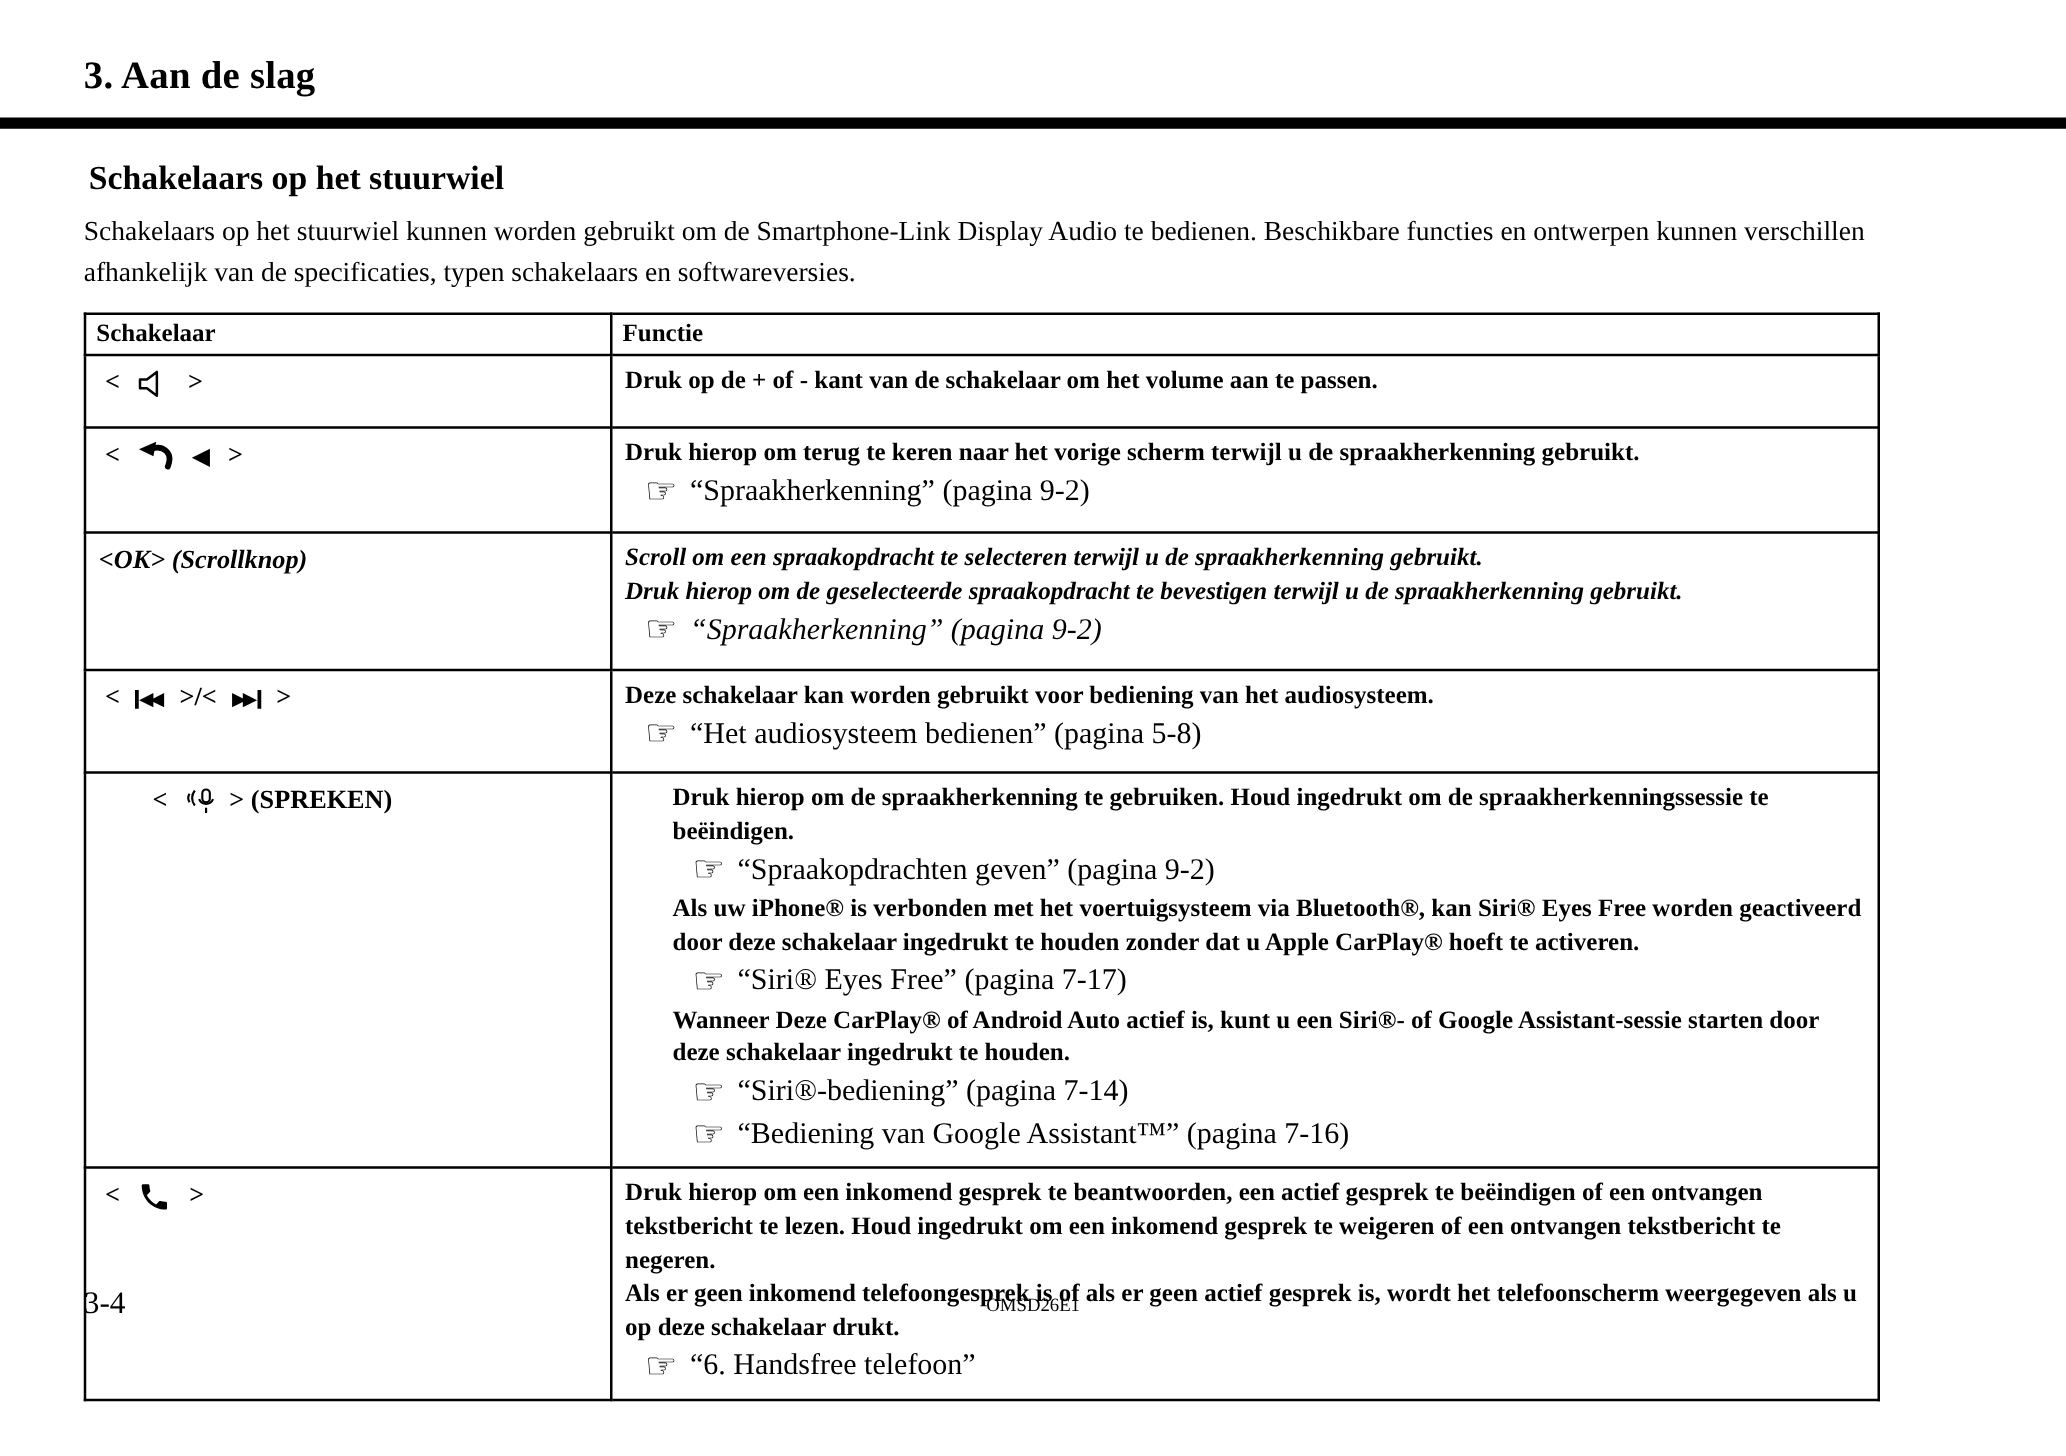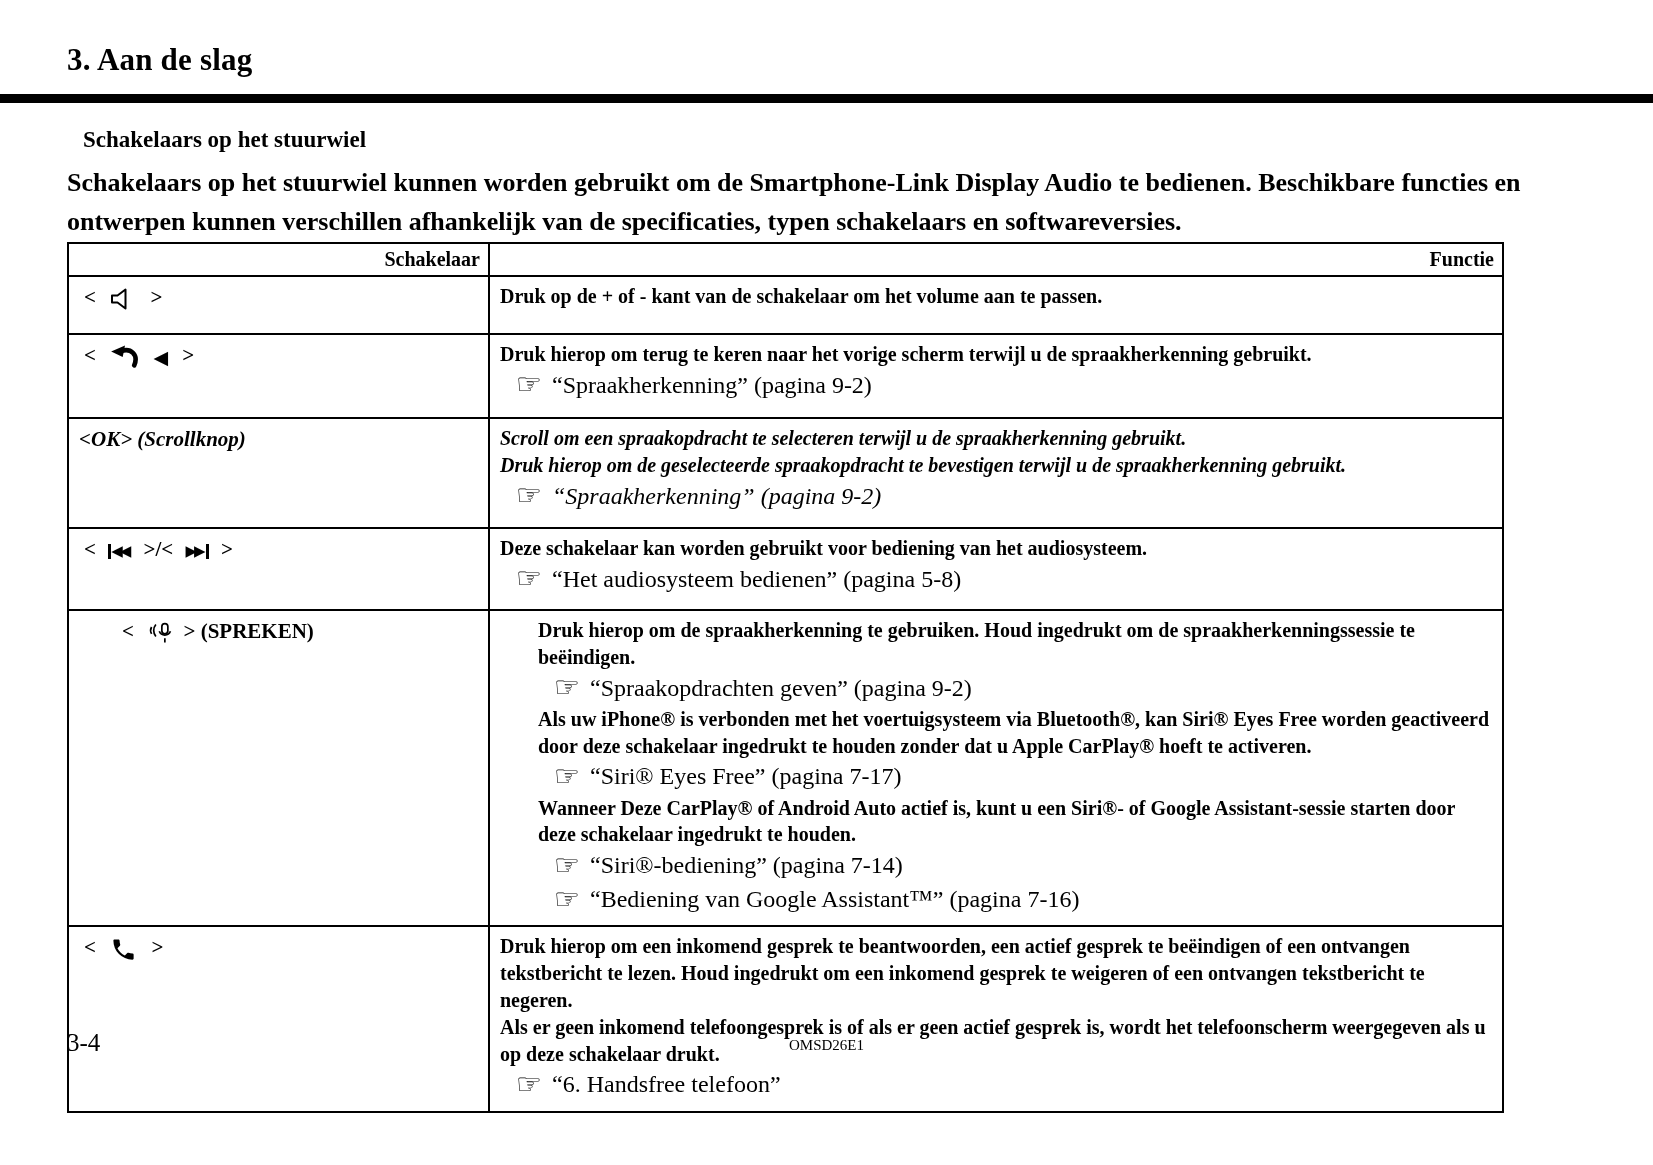--- a/index.html
+++ b/index.html
@@ -5,26 +5,26 @@
   html, body { margin:0; padding:0; background:#fff; }
   body {
     width:1653px; height:1165px; position:relative; overflow:hidden;
     color:#000; font-family:"Liberation Serif","DejaVu Serif",serif;
   }
   .page { position:relative; width:100%; height:100%; padding:0 67px; box-sizing:border-box; }
 
   h1.chapter { font-size:31px; font-weight:bold; margin:0; padding-top:42px; letter-spacing:0.2px; }
   .rule { height:9px; background:#000; margin:16px -67px 0 -67px; }
 
-  h2.section { font-size:23px; font-weight:bold; margin:24px 0 10px 16px; }
-  p.intro { font-size:26px; line-height:1.5; margin:0 0 1px 0;font-weight:bold; }
+  h2.section { font-size:27px; font-weight:bold; margin:24px 0 10px 4px; }
+  p.intro { font-size:22px; line-height:1.5; margin:0 0 16px 0; }
 
   table.switch-table { border-collapse:collapse; width:1437px; table-layout:fixed; }
   table.switch-table, table.switch-table th, table.switch-table td { border:2px solid #000; }
-  th { text-align:right; font-size:20px; font-weight:bold; padding:4px 8px; }
+  th { text-align:left; font-size:20px; font-weight:bold; padding:4px 8px; }
   th.col-switch { width:403px; }
 
   td.sw { font-size:21px; font-weight:bold; padding:8px 10px; vertical-align:top; white-space:nowrap; }
   td.sw .ang { margin:0 5px; }
   td.sw .icon { display:inline-block; vertical-align:middle; margin:0 4px; }
   td.sw .icon svg { display:block; }
   .tri-glyph { font-family:"DejaVu Sans",sans-serif; font-size:19px; vertical-align:middle; margin:0 4px; }
   .track { display:inline-flex; align-items:center; vertical-align:middle; margin:0 2px; }
   .track .bar { display:inline-block; width:3px; height:15px; background:#000; }
   .track .tracks { font-family:"DejaVu Sans",sans-serif; font-size:15px; letter-spacing:-3px; font-style:normal; font-weight:bold; padding-right:3px; }

